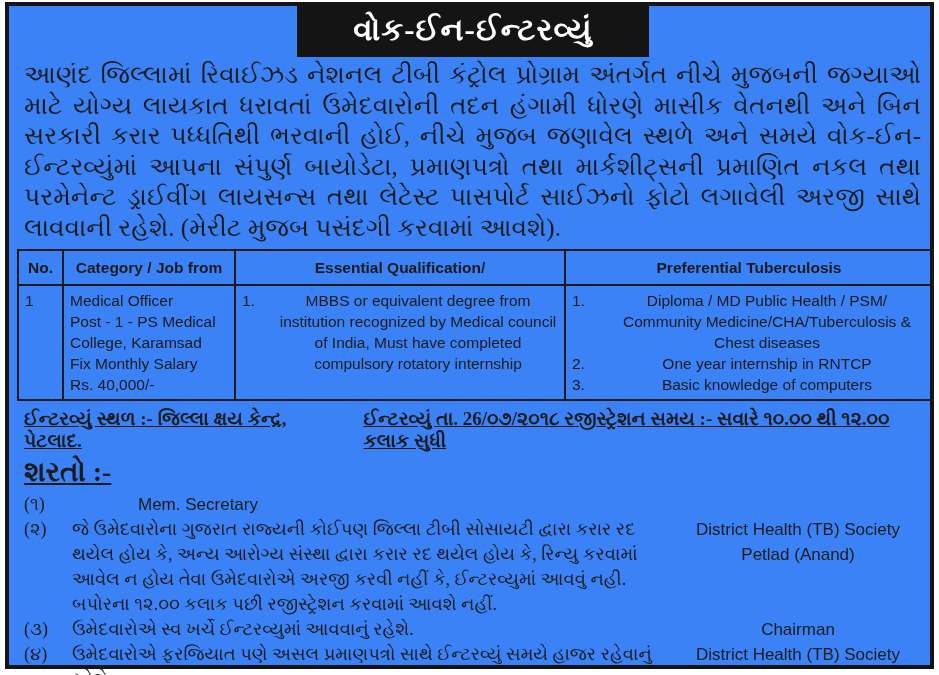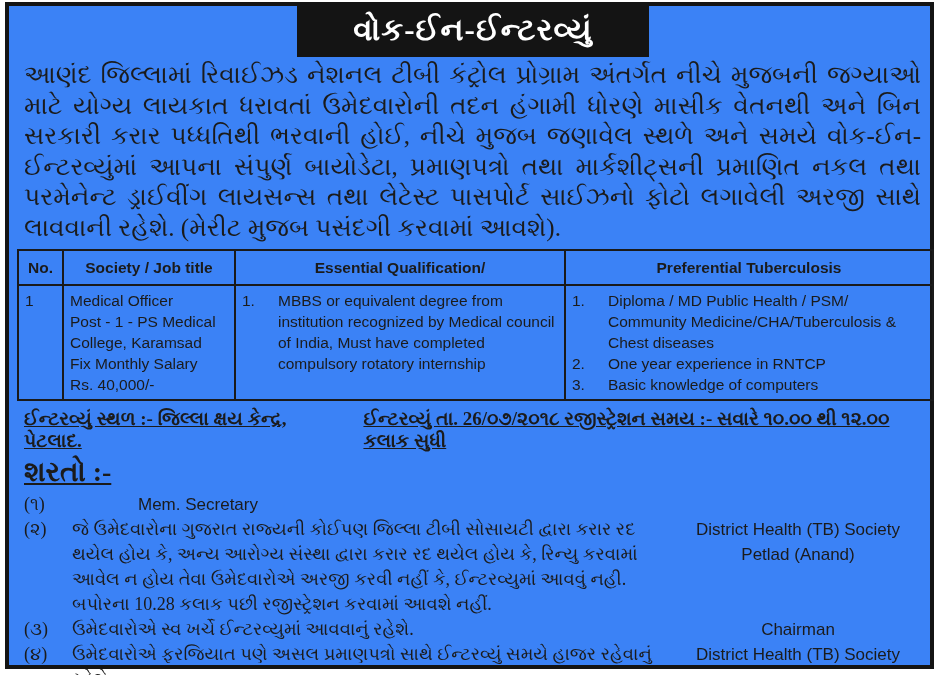--- a/index.html
+++ b/index.html
@@ -49,21 +49,21 @@
     font-size: 15.5px;
     line-height: 21px;
   }
   table.vacancy th { text-align: center; font-weight: bold; padding: 6px; margin-left: 34px; }
   .col-no { width: 45px; }
   .col-cat { width: 172px; }
   .col-ess { width: 330px; }
   .cell-category { white-space: pre-line; margin-top: 40px; }
   .qual-item { display: flex; }
   .qual-num { flex: 0 0 36px; }
-  .qual-text { flex: 1 1 auto; }
+  .qual-text { flex: 1 1 auto; text-align: center; }
   .details-line {
     margin: 7px 9px 0 9px;
     font-size: 19px;
     font-weight: bold;
     display: flex;
     text-decoration: underline;
   }
   .details-datetime { margin-left: 44px; }
   .conditions-heading {
     margin: 4px 9px 0 9px;
@@ -104,21 +104,21 @@
   <table class="vacancy">
     <colgroup>
       <col class="col-no">
         <col class="col-cat">
         <col class="col-ess">
         <col>
     </colgroup>
     <thead>
       <tr>
           <th>No.</th>
-          <th>Society / Job title</th>
+          <th>Category / Job from</th>
           <th>Essential Qualification/</th>
           <th>Preferential Tuberculosis</th>
         </tr>
     </thead>
     <tbody>
       <tr>
         <td>1</td>
         <td class="cell-category">Medical Officer
 Post - 1 - PS Medical
 College, Karamsad
@@ -133,21 +133,21 @@
             </div>
         </td>
         <td>
           <div>
               <div class="qual-item">
               <span class="qual-num">1.</span>
               <span class="qual-text">Diploma / MD Public Health / PSM/ Community Medicine/CHA/Tuberculosis &amp; Chest diseases</span>
             </div>
               <div class="qual-item">
               <span class="qual-num">2.</span>
-              <span class="qual-text">One year experience in RNTCP</span>
+              <span class="qual-text">One year internship in RNTCP</span>
             </div>
               <div class="qual-item">
               <span class="qual-num">3.</span>
               <span class="qual-text">Basic knowledge of computers</span>
             </div>
             </div>
         </td>
       </tr>
     </tbody>
   </table>
@@ -159,21 +159,21 @@
 
   <div class="conditions-heading">શરતો :-</div>
 
   <div class="conditions">
       <div class="cond-row">
       <span class="cond-num">(૧)</span>
       <span class="cond-right">Mem. Secretary</span>
     </div>
       <div class="cond-row">
       <span class="cond-num">(૨)</span>
-      <span class="cond-text">જે ઉમેદવારોના ગુજરાત રાજ્યની કોઈપણ જિલ્લા ટીબી સોસાયટી દ્વારા કરાર રદ થયેલ હોય કે, અન્ય આરોગ્ય સંસ્થા દ્વારા કરાર રદ થયેલ હોય કે, રિન્યુ કરવામાં આવેલ ન હોય તેવા ઉમેદવારોએ અરજી કરવી નહીં કે, ઈન્ટરવ્યુમાં આવવું નહી. બપોરના 10.28 કલાક પછી રજીસ્ટ્રેશન કરવામાં આવશે નહીં.</span>
+      <span class="cond-text">જે ઉમેદવારોના ગુજરાત રાજ્યની કોઈપણ જિલ્લા ટીબી સોસાયટી દ્વારા કરાર રદ થયેલ હોય કે, અન્ય આરોગ્ય સંસ્થા દ્વારા કરાર રદ થયેલ હોય કે, રિન્યુ કરવામાં આવેલ ન હોય તેવા ઉમેદવારોએ અરજી કરવી નહીં કે, ઈન્ટરવ્યુમાં આવવું નહી. બપોરના ૧૨.૦૦ કલાક પછી રજીસ્ટ્રેશન કરવામાં આવશે નહીં.</span>
       <span class="cond-right">District Health (TB) Society
 Petlad (Anand)</span>
     </div>
       <div class="cond-row">
       <span class="cond-num">(૩)</span>
       <span class="cond-text">ઉમેદવારોએ સ્વ ખર્ચે ઈન્ટરવ્યુમાં આવવાનું રહેશે.</span>
       <span class="cond-right">Chairman</span>
     </div>
       <div class="cond-row">
       <span class="cond-num">(૪)</span>

